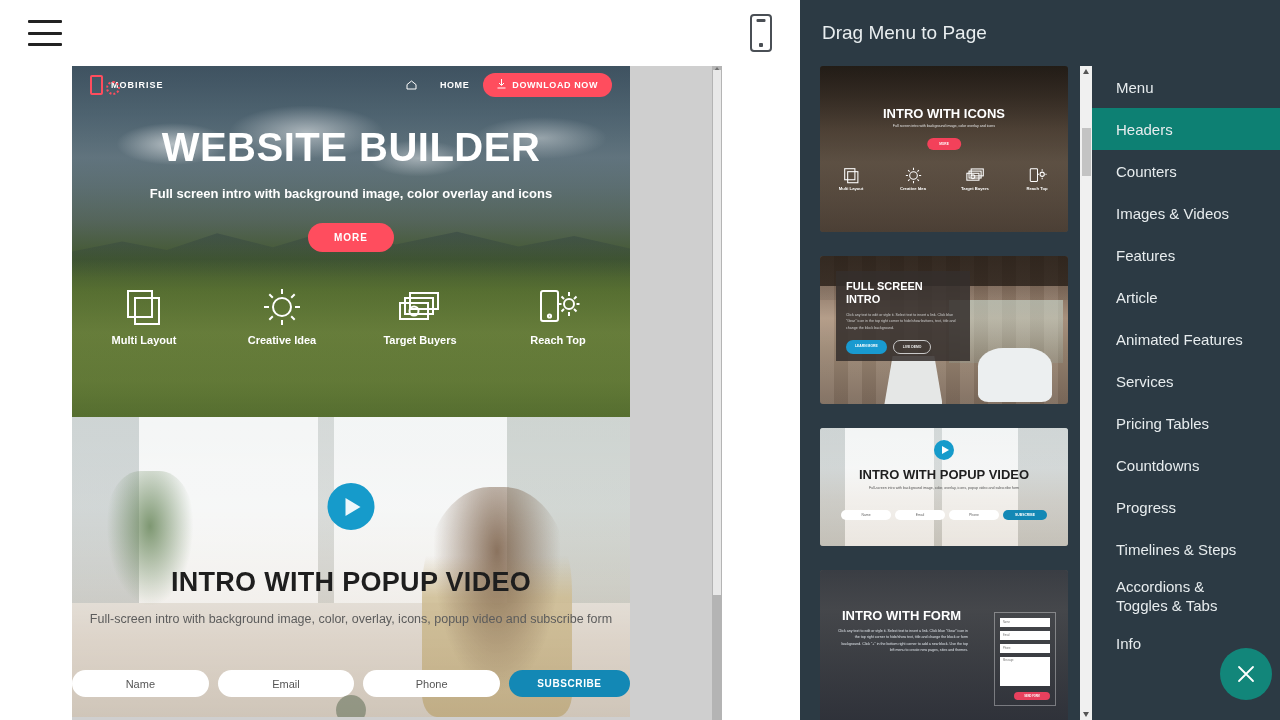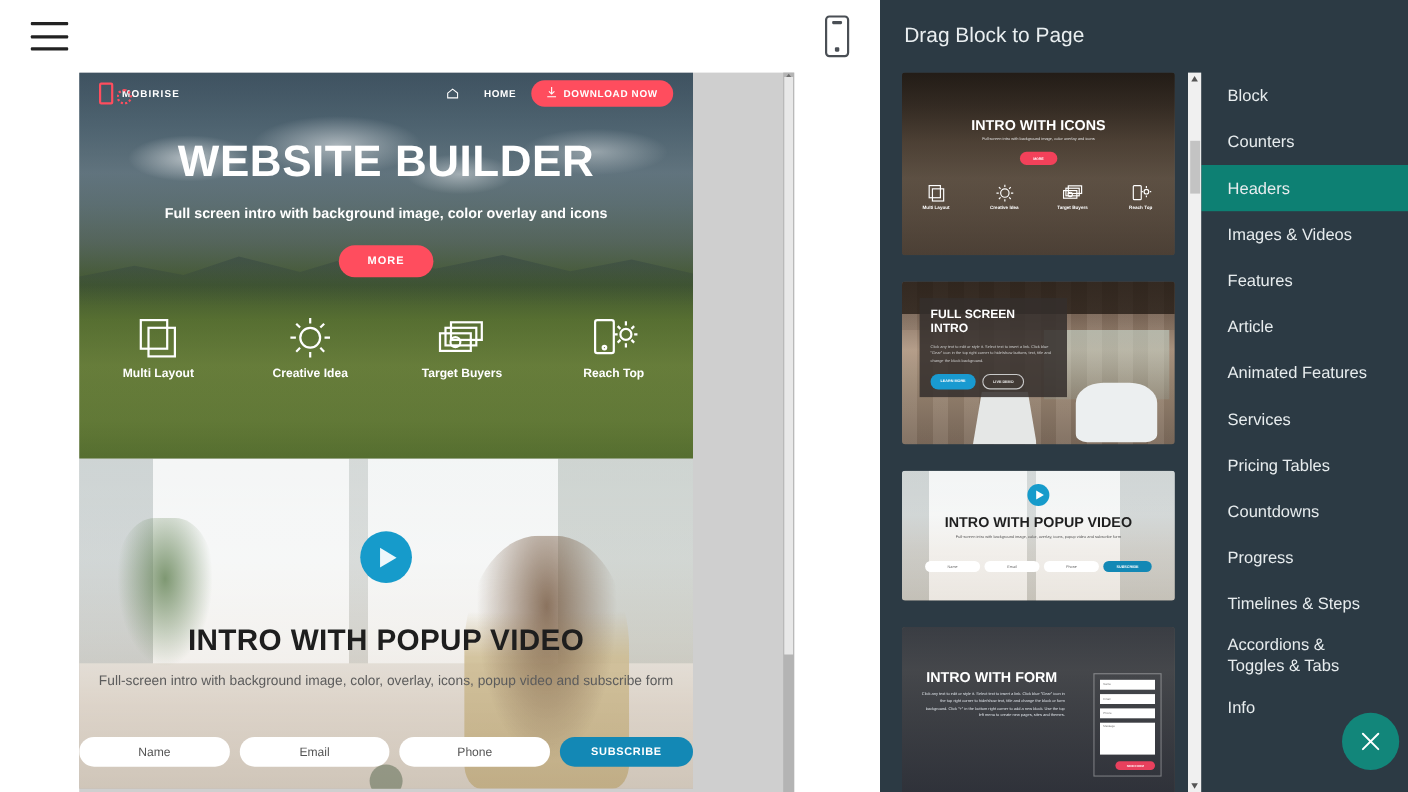--- a/index.html
+++ b/index.html
@@ -355,21 +355,21 @@
     </div>
 
     <div class="canvas-scroll">
       <div class="up"></div>
       <div class="thumb"></div>
     </div>
   </div>
 
   <div class="panel">
     <div class="panel-head">
-      <div class="panel-title">Drag Block to Page</div>
+      <div class="panel-title">Drag Menu to Page</div>
     </div>
 
     <div class="panel-body">
       <div class="thumbs">
 
         <div class="thumb-card t2">
           <div class="t-office-b"></div>
           <div class="t2-h">INTRO WITH ICONS</div>
           <div class="t2-p">Full screen intro with background image, color overlay and icons</div>
           <div class="t2-btn">MORE</div>
@@ -461,27 +461,27 @@
     </div>
 
     <div class="thumb-sb" style="left:280px; top:66px; position:absolute;">
       <div class="up"></div>
       <div class="thumb"></div>
       <div class="down"></div>
     </div>
 
     <div class="cats" style="left:292px;">
       <div class="cat">
-        <span>Block</span>
-      </div>
-      <div class="cat">
-        <span>Counters</span>
+        <span>Menu</span>
       </div>
       <div class="cat active">
         <span>Headers</span>
+      </div>
+      <div class="cat">
+        <span>Counters</span>
       </div>
       <div class="cat">
         <span>Images &amp; Videos</span>
       </div>
       <div class="cat">
         <span>Features</span>
       </div>
       <div class="cat">
         <span>Article</span>
       </div>

